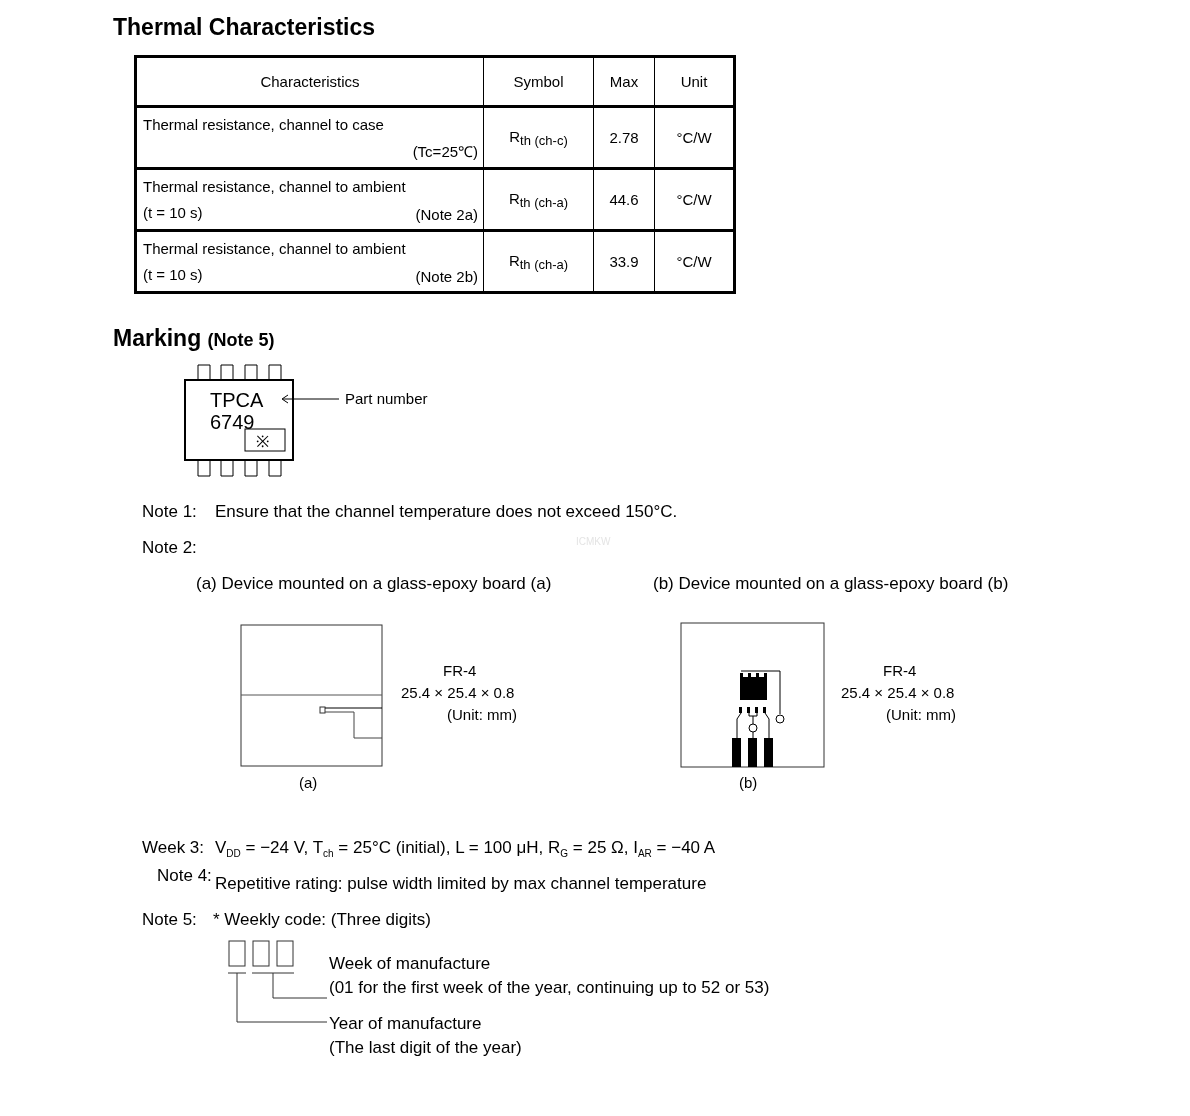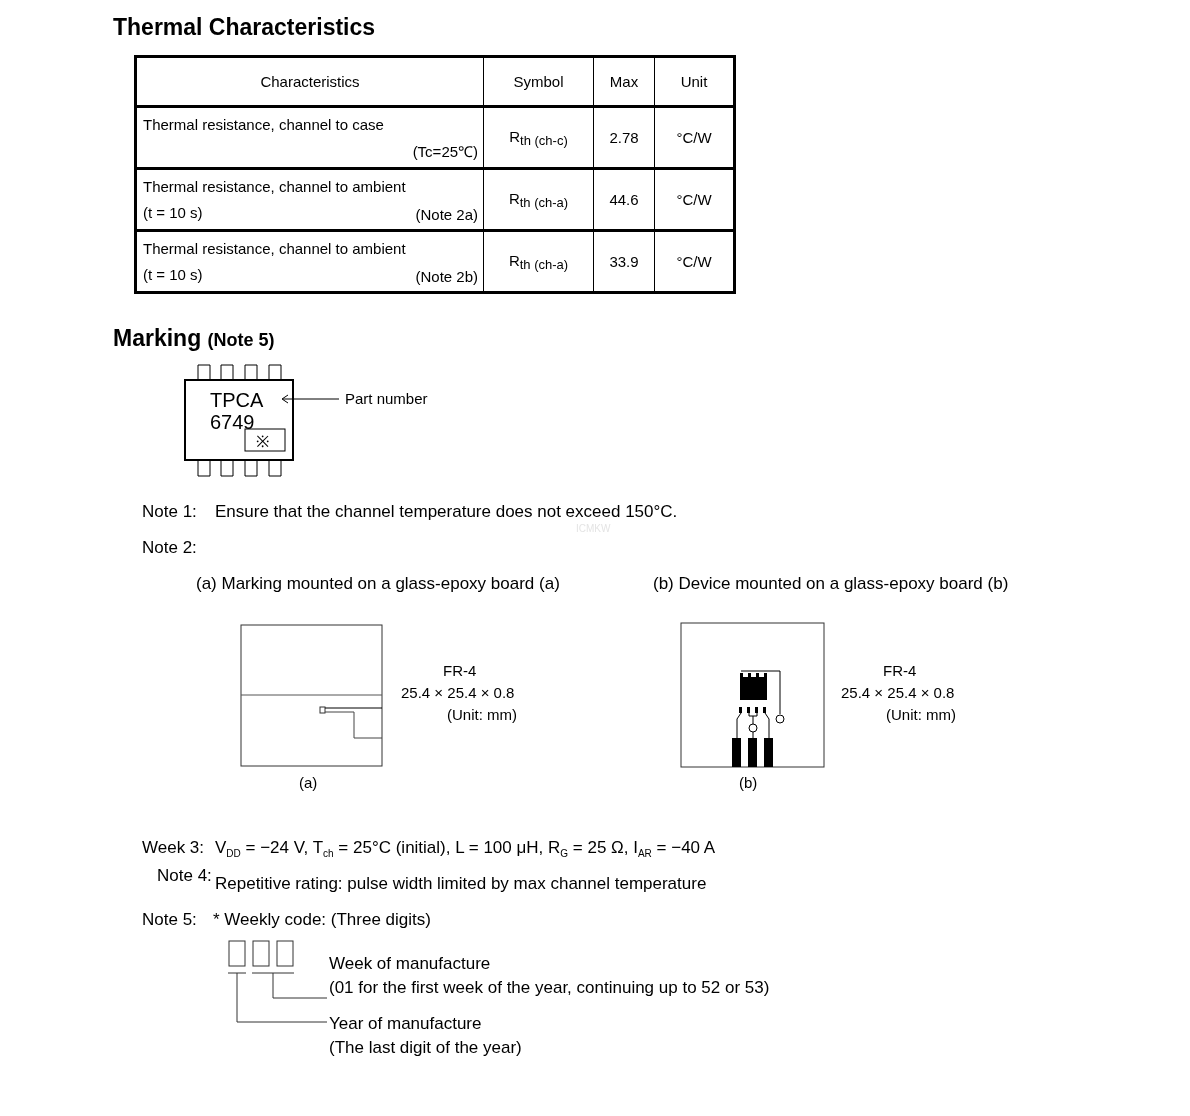--- a/index.html
+++ b/index.html
@@ -98,22 +98,22 @@
 <div class="abs" style="left:198px;top:389px;font-size:20px;line-height:22px;margin-left:12px;">
   <div>TPCA</div>
   <div>6749</div>
 </div>
 <div class="abs" style="left:256px;top:430px;font-size:16px;">※</div>
 <div class="abs txt15" style="left:345px;top:390px;">Part number</div>
 
 <div class="abs txt" style="left:142px;top:502px;">Note 1:</div>
 <div class="abs txt" style="left:215px;top:502px;">Ensure that the channel temperature does not exceed 150°C.</div>
 <div class="abs txt" style="left:142px;top:538px;">Note 2:</div>
-<div class="abs watermark" style="left:576px;top:523px;">ICMKW</div>
-<div class="abs txt" style="left:196px;top:574px;">(a) Marking mounted on a glass-epoxy board (a)</div>
+<div class="abs watermark" style="left:576px;top:536px;">ICMKW</div>
+<div class="abs txt" style="left:196px;top:574px;">(a) Device mounted on a glass-epoxy board (a)</div>
 <div class="abs txt" style="left:653px;top:574px;">(b) Device mounted on a glass-epoxy board (b)</div>
 
 <svg style="left:0;top:0;" width="1190" height="1116">
   <rect x="241" y="625" width="141" height="141" fill="none" stroke="#333" stroke-width="1"></rect>
   <line x1="241" y1="695" x2="382" y2="695" stroke="#555" stroke-width="1"></line>
   <rect x="320" y="707" width="5" height="6" fill="none" stroke="#333" stroke-width="1"></rect>
   <line x1="325" y1="708" x2="382" y2="708" stroke="#000" stroke-width="1"></line>
   <path d="M325,712 H354 V738 H382" fill="none" stroke="#444" stroke-width="1"></path>
 </svg>
 <div class="abs txt15" style="left:443px;top:662px;">FR-4</div>

